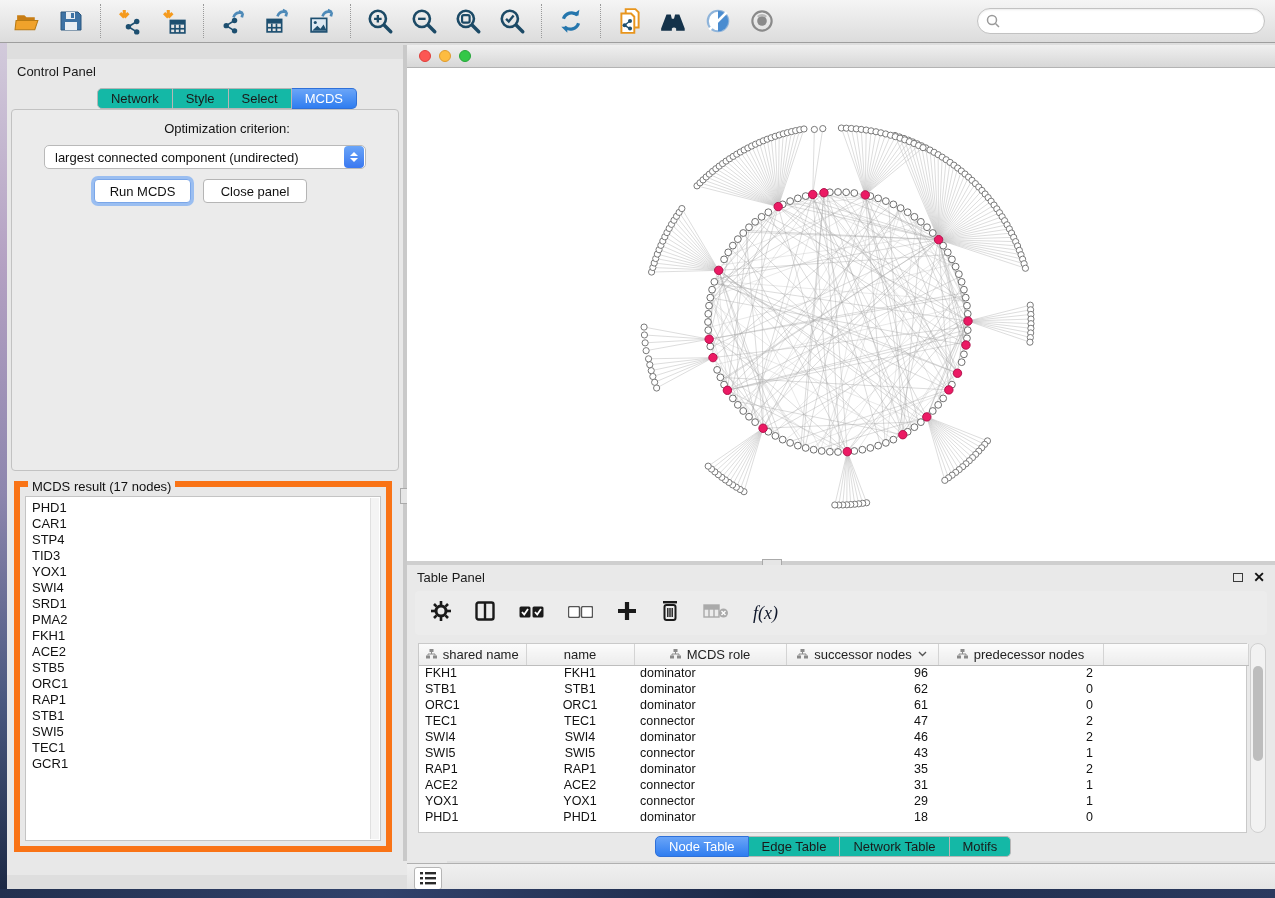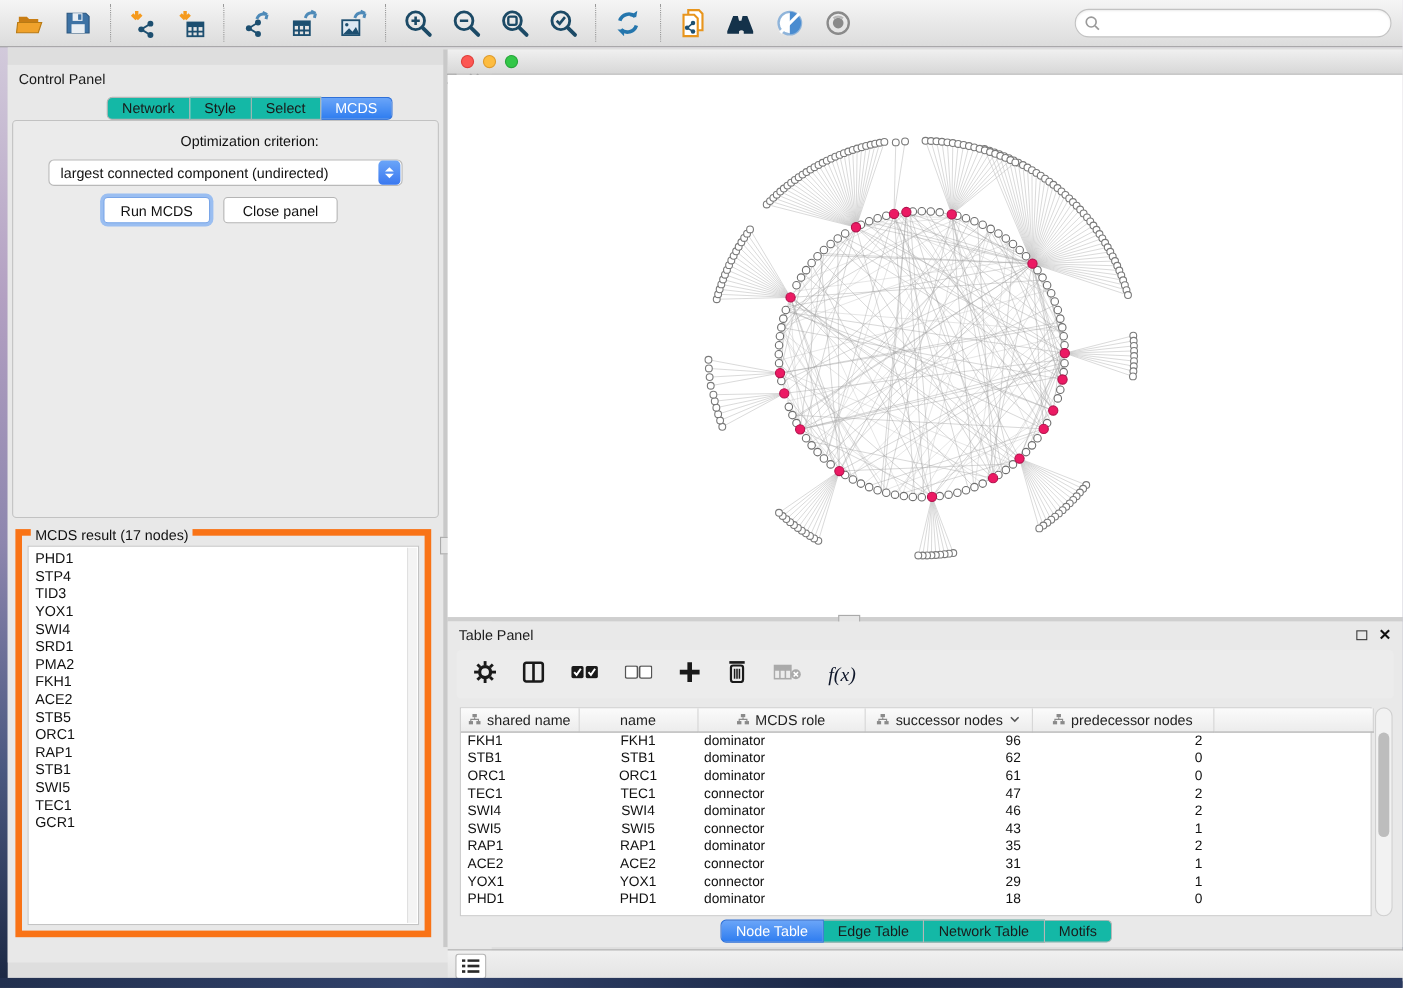--- a/index.html
+++ b/index.html
@@ -325,20 +325,21 @@
         </span>
     </div>
     <div id="opt-label">Optimization criterion:</div>
     <div class="cp-btn" id="run-btn">Run MCDS</div>
     <div class="cp-btn" id="close-panel-btn">Close panel</div>
     <div id="result-box">
       <span id="result-legend">MCDS result (17 nodes)</span>
       <div id="result-list">
         <ul>
             <li>PHD1</li>
+            <li>CAR1</li>
             <li>STP4</li>
             <li>TID3</li>
             <li>YOX1</li>
             <li>SWI4</li>
             <li>SRD1</li>
             <li>PMA2</li>
             <li>FKH1</li>
             <li>ACE2</li>
             <li>STB5</li>
             <li>ORC1</li>

